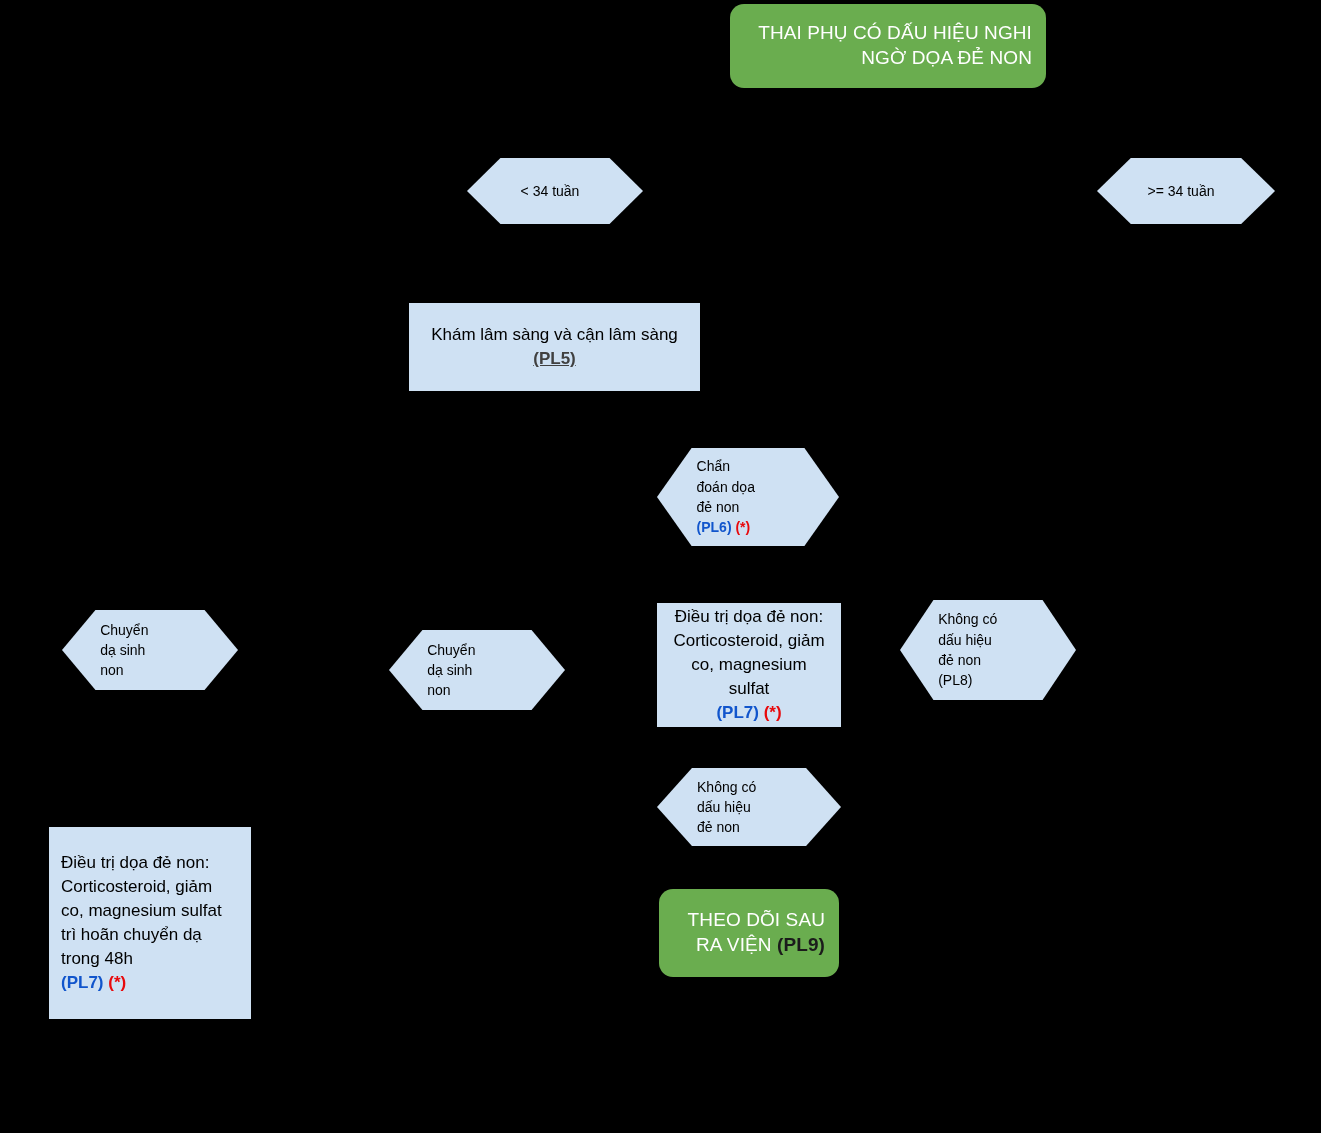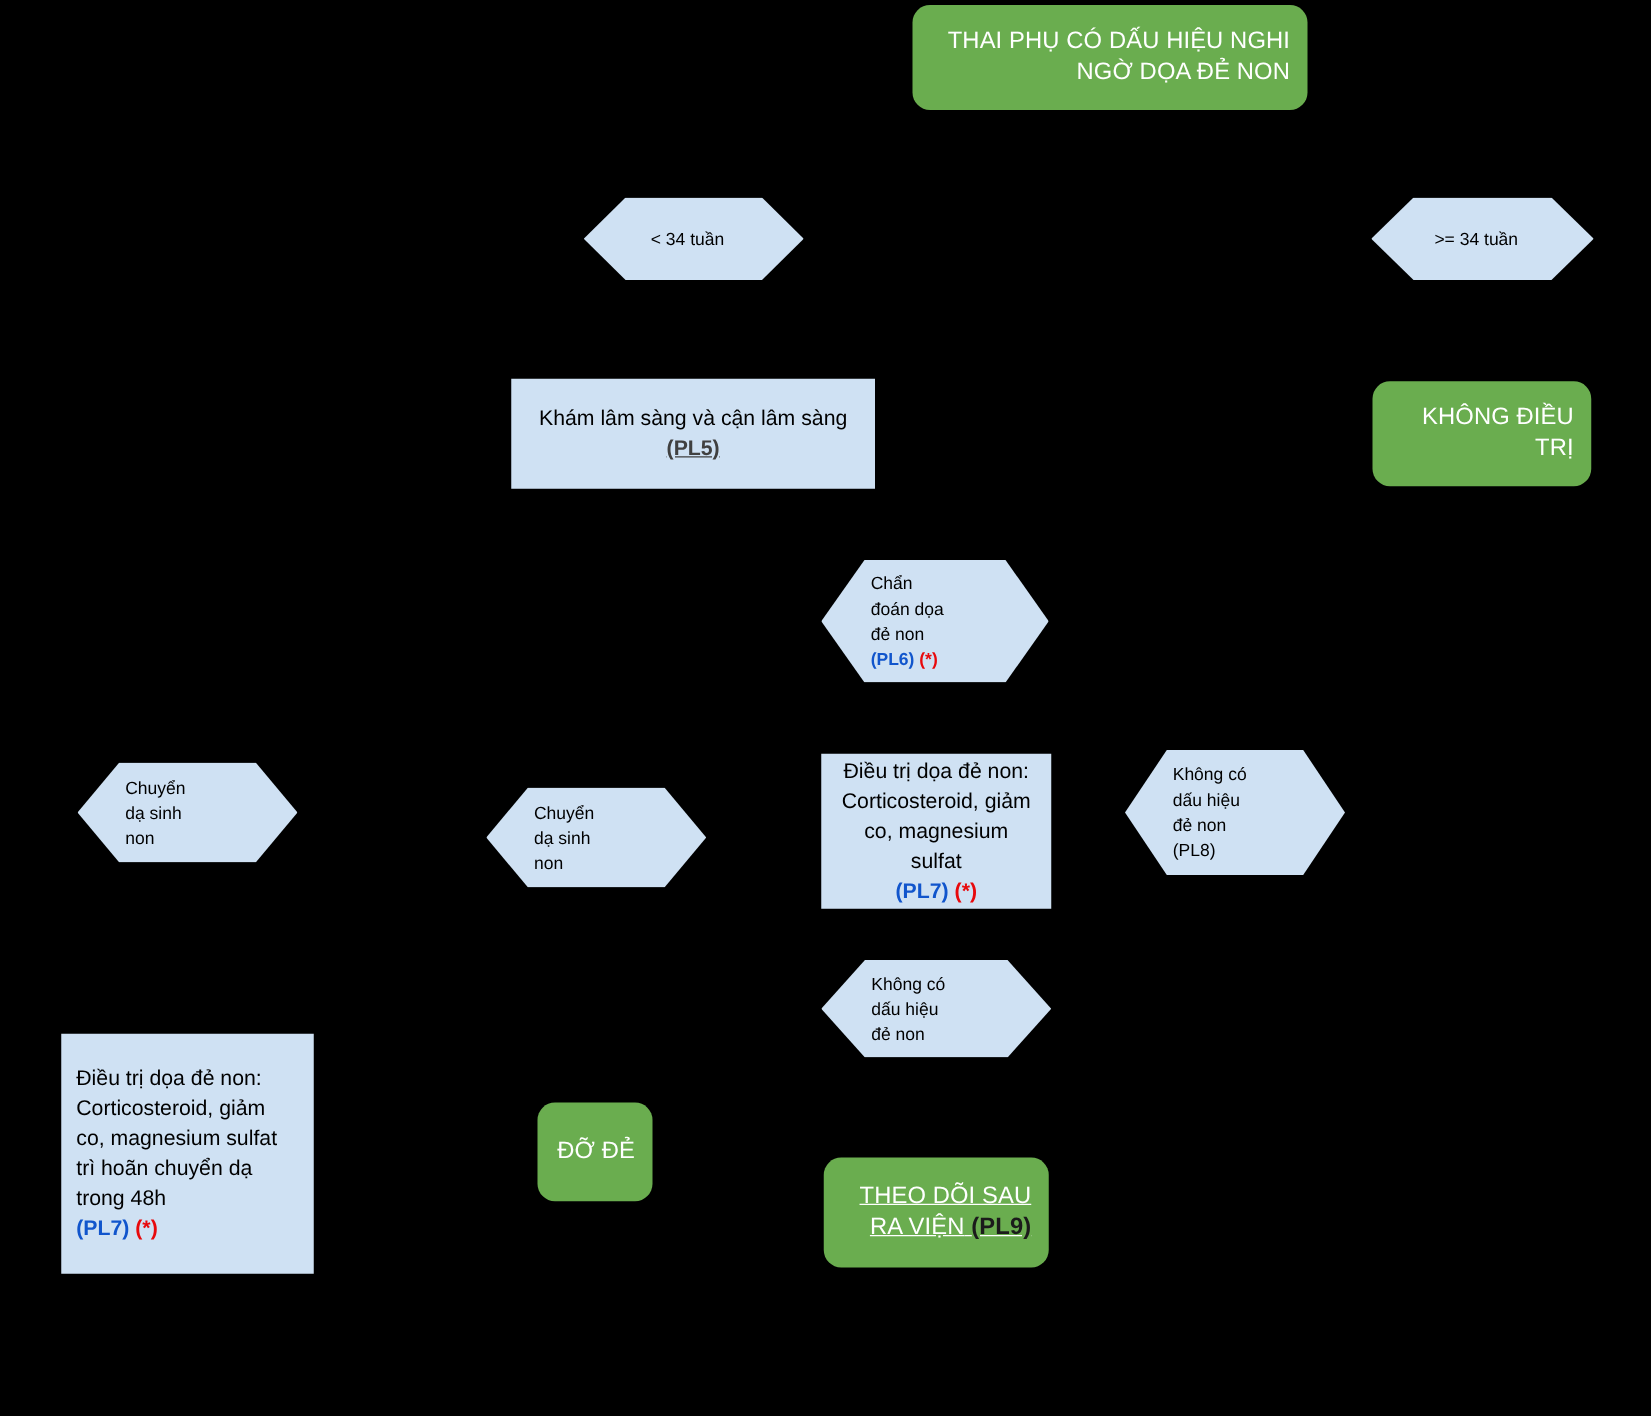--- a/index.html
+++ b/index.html
@@ -103,24 +103,20 @@
 
   <div class="node hex centered" style="left:1097px; top:158px; width:178px; height:66px;">
     <span class="htext">&gt;= 34 tuần</span>
   </div>
 
   <div class="node proc center" style="left:409px; top:303px; width:291px; height:88px;">
     <div>Khám lâm sàng và cận lâm sàng</div>
     <div><span class="lnk">(PL5)</span></div>
   </div>
 
-  <div class="node term" style="left:1098px; top:305px; width:175px; height:84px;">
-    <div>KHÔNG ĐIỀU</div>
-    <div>TRỊ</div>
-  </div>
 
 
   <div class="node hex" style="left:657px; top:448px; width:182px; height:98px;">
     <span class="htext">Chẩn</span>
     <span class="htext">đoán dọa</span>
     <span class="htext">đẻ non</span>
     <span class="htext"><span class="blue">(PL6)</span> <span class="red">(*)</span></span>
   </div>
 
 
@@ -159,23 +155,20 @@
 
   <div class="node proc left" style="left:49px; top:827px; width:202px; height:192px;">
     <div>Điều trị dọa đẻ non:</div>
     <div>Corticosteroid, giảm</div>
     <div>co, magnesium sulfat</div>
     <div>trì hoãn chuyển dạ</div>
     <div>trong 48h</div>
     <div><span class="blue">(PL7)</span> <span class="red">(*)</span></div>
   </div>
 
-  <div class="node term" style="left:430px; top:882px; width:92px; height:79px;">
-    <div>ĐỠ ĐẺ</div>
-  </div>
 
-  <div class="node term" style="left:659px; top:926px; width:180px; height:88px;text-decoration:underline;">
+  <div class="node term" style="left:659px; top:889px; width:180px; height:88px;">
     <div>THEO DÕI SAU</div>
     <div><span>RA VIỆN</span> <span class="pl">(PL9)</span></div>
   </div>
 
 
 </div>
 
 </body></html>

